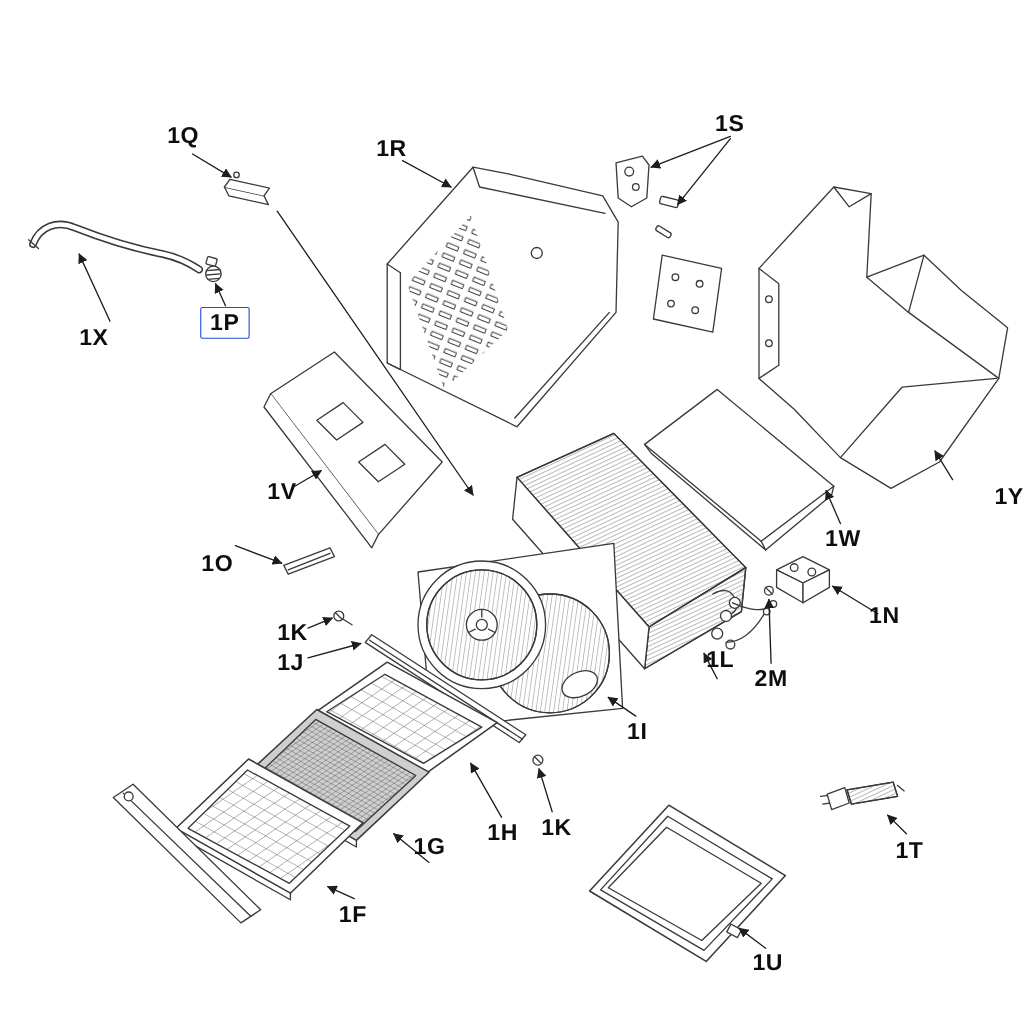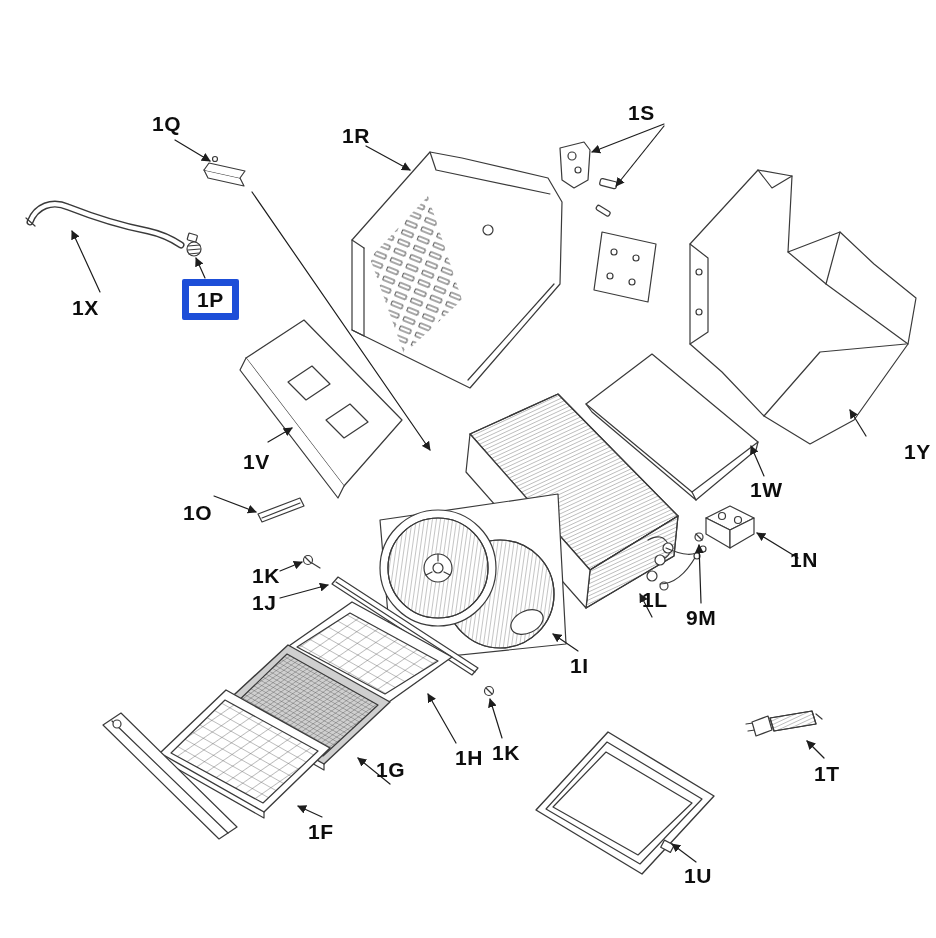--- a/index.html
+++ b/index.html
@@ -1,21 +1,21 @@
 <!DOCTYPE html>
 <html><head>
 <meta charset="utf-8">
 <style>
   html,body{margin:0;padding:0;background:#ffffff;}
   .page{position:relative;width:936px;height:938px;background:#ffffff;
         font-family:"Liberation Sans",sans-serif;overflow:hidden;border-radius:13px;}
   .diagram-svg{position:absolute;left:0;top:0;width:936px;height:938px;}
   .lbl{position:absolute;font-weight:bold;font-size:21px;color:#0d0d0d;
        letter-spacing:.5px;white-space:nowrap;line-height:1.1;}
-  .lbl.hl{border:7px solid #1d4ed8;padding:2px 8px;border-radius:2px;}
+  .lbl.hl{border:1px solid #1d4ed8;padding:2px 8px;border-radius:2px;}
 </style>
 </head>
 <body>
 
 <div class="page">
 
 <svg class="diagram-svg" viewBox="0 0 936 938" stroke-linejoin="round" stroke-linecap="round">
   <defs>
     <marker id="arrow" viewBox="0 0 10 10" refX="9" refY="5" markerWidth="7.5" markerHeight="7.5" orient="auto">
       <path d="M0,0 L10,5 L0,10 z" fill="#1d1d1d"></path>
@@ -232,33 +232,33 @@
     <line x1="502" y1="738" x2="490" y2="699" marker-end="url(#arrow)"></line>
     <line x1="390" y1="784" x2="358" y2="758" marker-end="url(#arrow)"></line>
     <line x1="322" y1="817" x2="298" y2="806" marker-end="url(#arrow)"></line>
     <line x1="696" y1="862" x2="672" y2="844" marker-end="url(#arrow)"></line>
     <line x1="824" y1="758" x2="807" y2="741" marker-end="url(#arrow)"></line>
   </g>
 </svg>
 
 <div class="lbl" style="left:152px;top:112px">1Q</div>
 <div class="lbl" style="left:342px;top:124px">1R</div>
-<div class="lbl" style="left:628px;top:101px">1S</div>
+<div class="lbl" style="left:650px;top:101px">1S</div>
 <div class="lbl" style="left:72px;top:296px">1X</div>
 <div class="lbl hl" style="left:182px;top:279px">1P</div>
-<div class="lbl" style="left:243px;top:450px">1V</div>
+<div class="lbl" style="left:243px;top:436px">1V</div>
 <div class="lbl" style="left:904px;top:440px">1Y</div>
 <div class="lbl" style="left:183px;top:501px">1O</div>
 <div class="lbl" style="left:750px;top:478px">1W</div>
 <div class="lbl" style="left:252px;top:564px">1K</div>
 <div class="lbl" style="left:252px;top:591px">1J</div>
 <div class="lbl" style="left:790px;top:548px">1N</div>
 <div class="lbl" style="left:642px;top:588px">1L</div>
-<div class="lbl" style="left:686px;top:606px">9M</div>
+<div class="lbl" style="left:686px;top:606px">2M</div>
 <div class="lbl" style="left:570px;top:654px">1I</div>
-<div class="lbl" style="left:455px;top:746px">1H</div>
+<div class="lbl" style="left:443px;top:746px">1H</div>
 <div class="lbl" style="left:492px;top:741px">1K</div>
 <div class="lbl" style="left:376px;top:758px">1G</div>
 <div class="lbl" style="left:308px;top:820px">1F</div>
 <div class="lbl" style="left:684px;top:864px">1U</div>
 <div class="lbl" style="left:814px;top:762px">1T</div>
 
 </div>
 
 </body></html>

